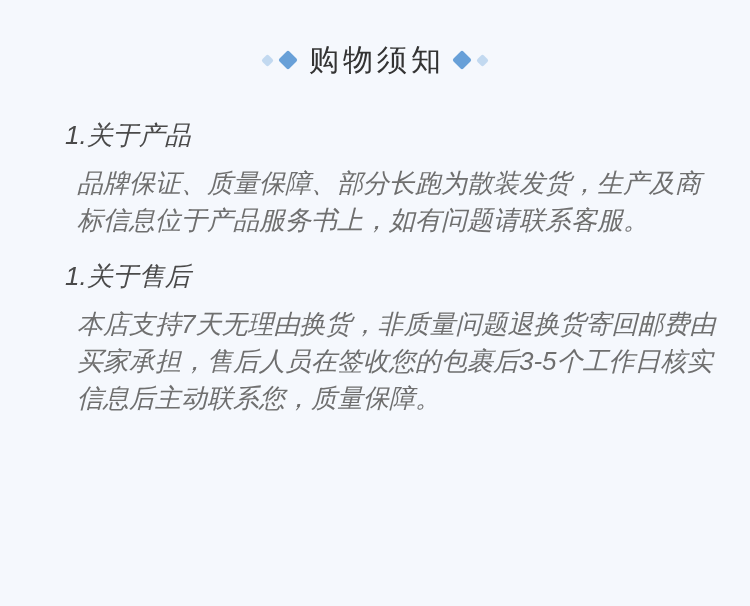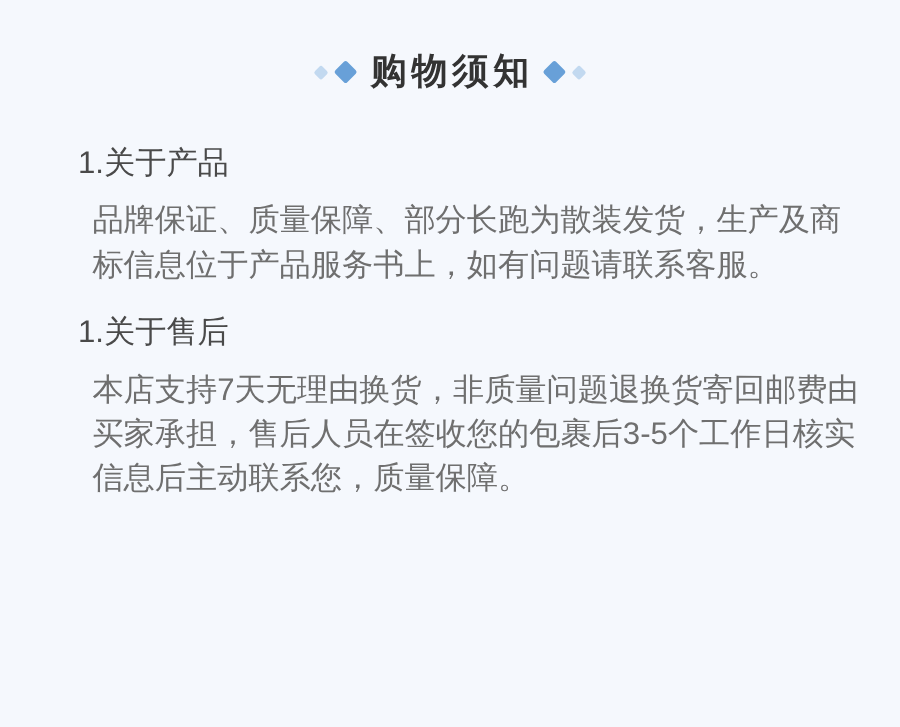--- a/index.html
+++ b/index.html
@@ -22,21 +22,21 @@
   .title-row {
     display: flex;
     align-items: center;
     justify-content: center;
     padding-top: 42px;
     height: 36px;
   }
   .page-title {
     font-size: 30px;
     line-height: 36px;
-    font-weight: bold;
+    font-weight: normal;
     color: #333333;
     letter-spacing: 4px;
     margin: 0 10px 0 14px;
   }
   .diamond {
     display: inline-block;
     transform: rotate(45deg);
     border-radius: 2px;
     flex: 0 0 auto;
   }
@@ -49,20 +49,21 @@
     width: 9px;
     height: 9px;
     background: #bdd5ee;
     opacity: 0.9;
   }
   .diamond-sm.left  { margin-right: 9px; }
   .diamond-sm.right { margin-left: 9px; }
   
   .content {
     padding: 0 40px 0 65px;
+    font-style: italic;
   }
   .section-heading {
     font-size: 26px;
     line-height: 36px;
     font-weight: normal;
     color: #4a4a4a;
     margin: 19px 0 11px 0;
   }
   .section-heading.first {
     margin-top: 39px;

